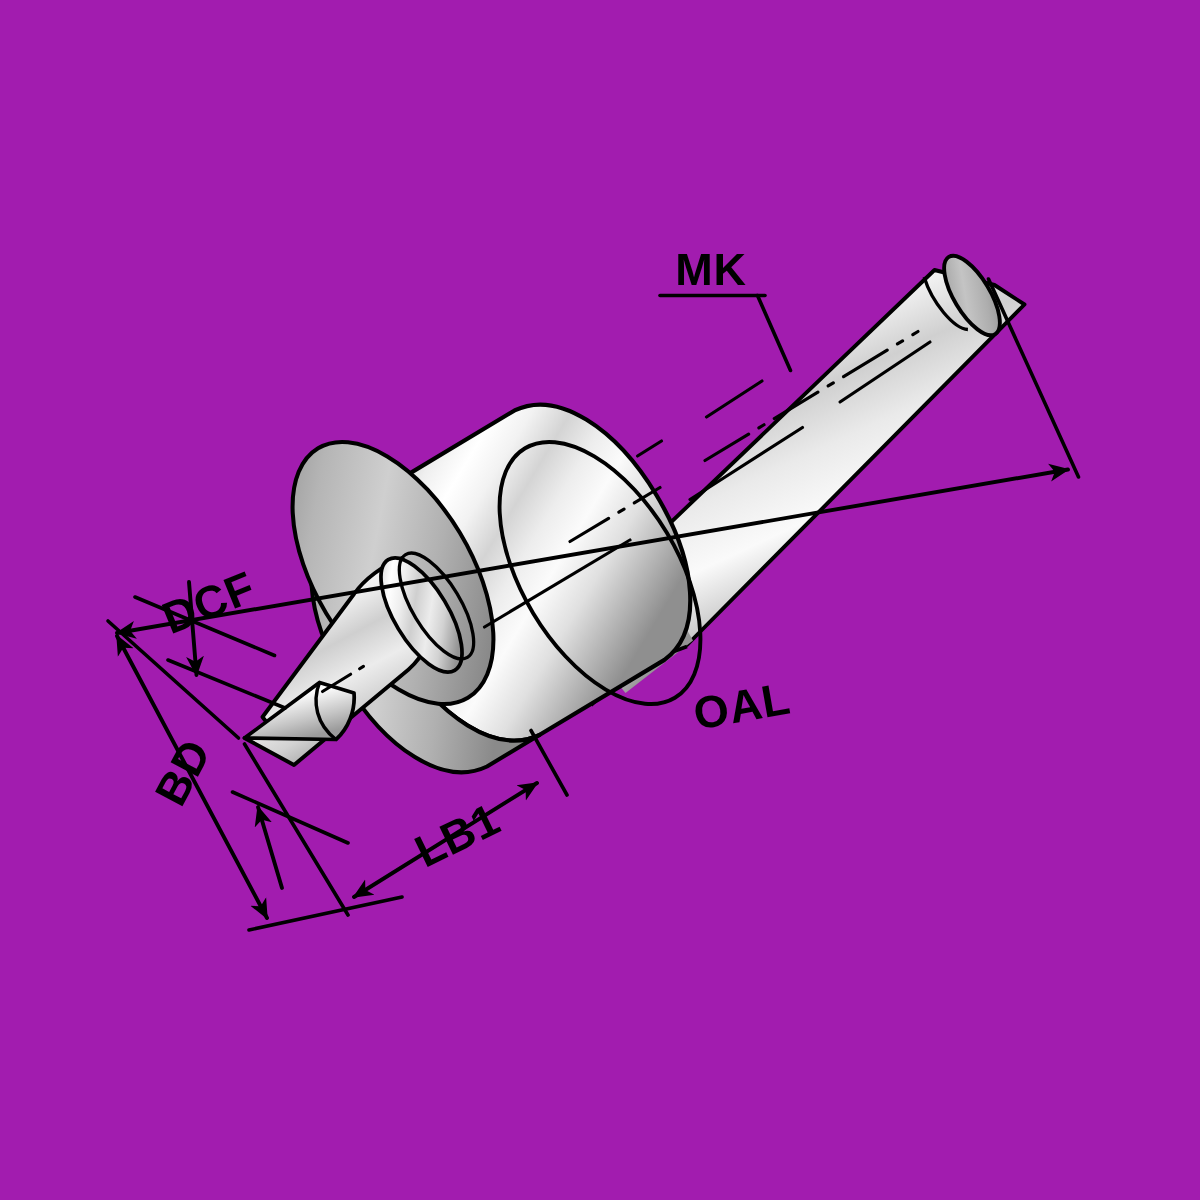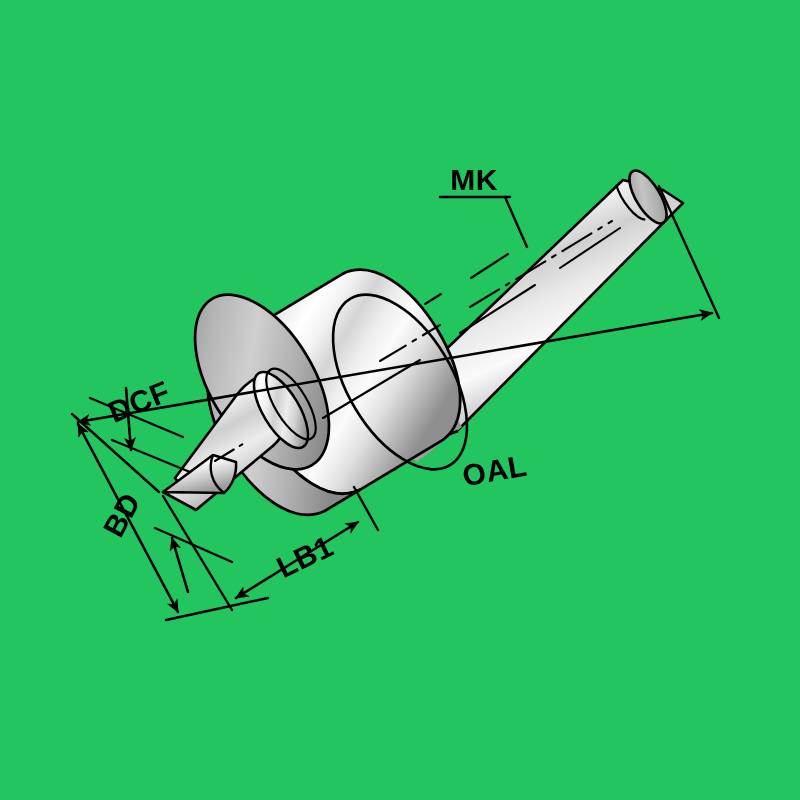--- a/index.html
+++ b/index.html
@@ -5,21 +5,21 @@
 <style>
   html, body {
     margin: 0;
     padding: 0;
     background: #ffffff;
   }
   #canvas {
     position: relative;
     width: 800px;
     height: 800px;
-    background: #22c55e;
+    background: #a21caf;
     font-family: "Liberation Sans", sans-serif;
     overflow: hidden;
   }
   #drawing {
     position: absolute;
     left: 0;
     top: 0;
     width: 800px;
     height: 800px;
     display: block;

